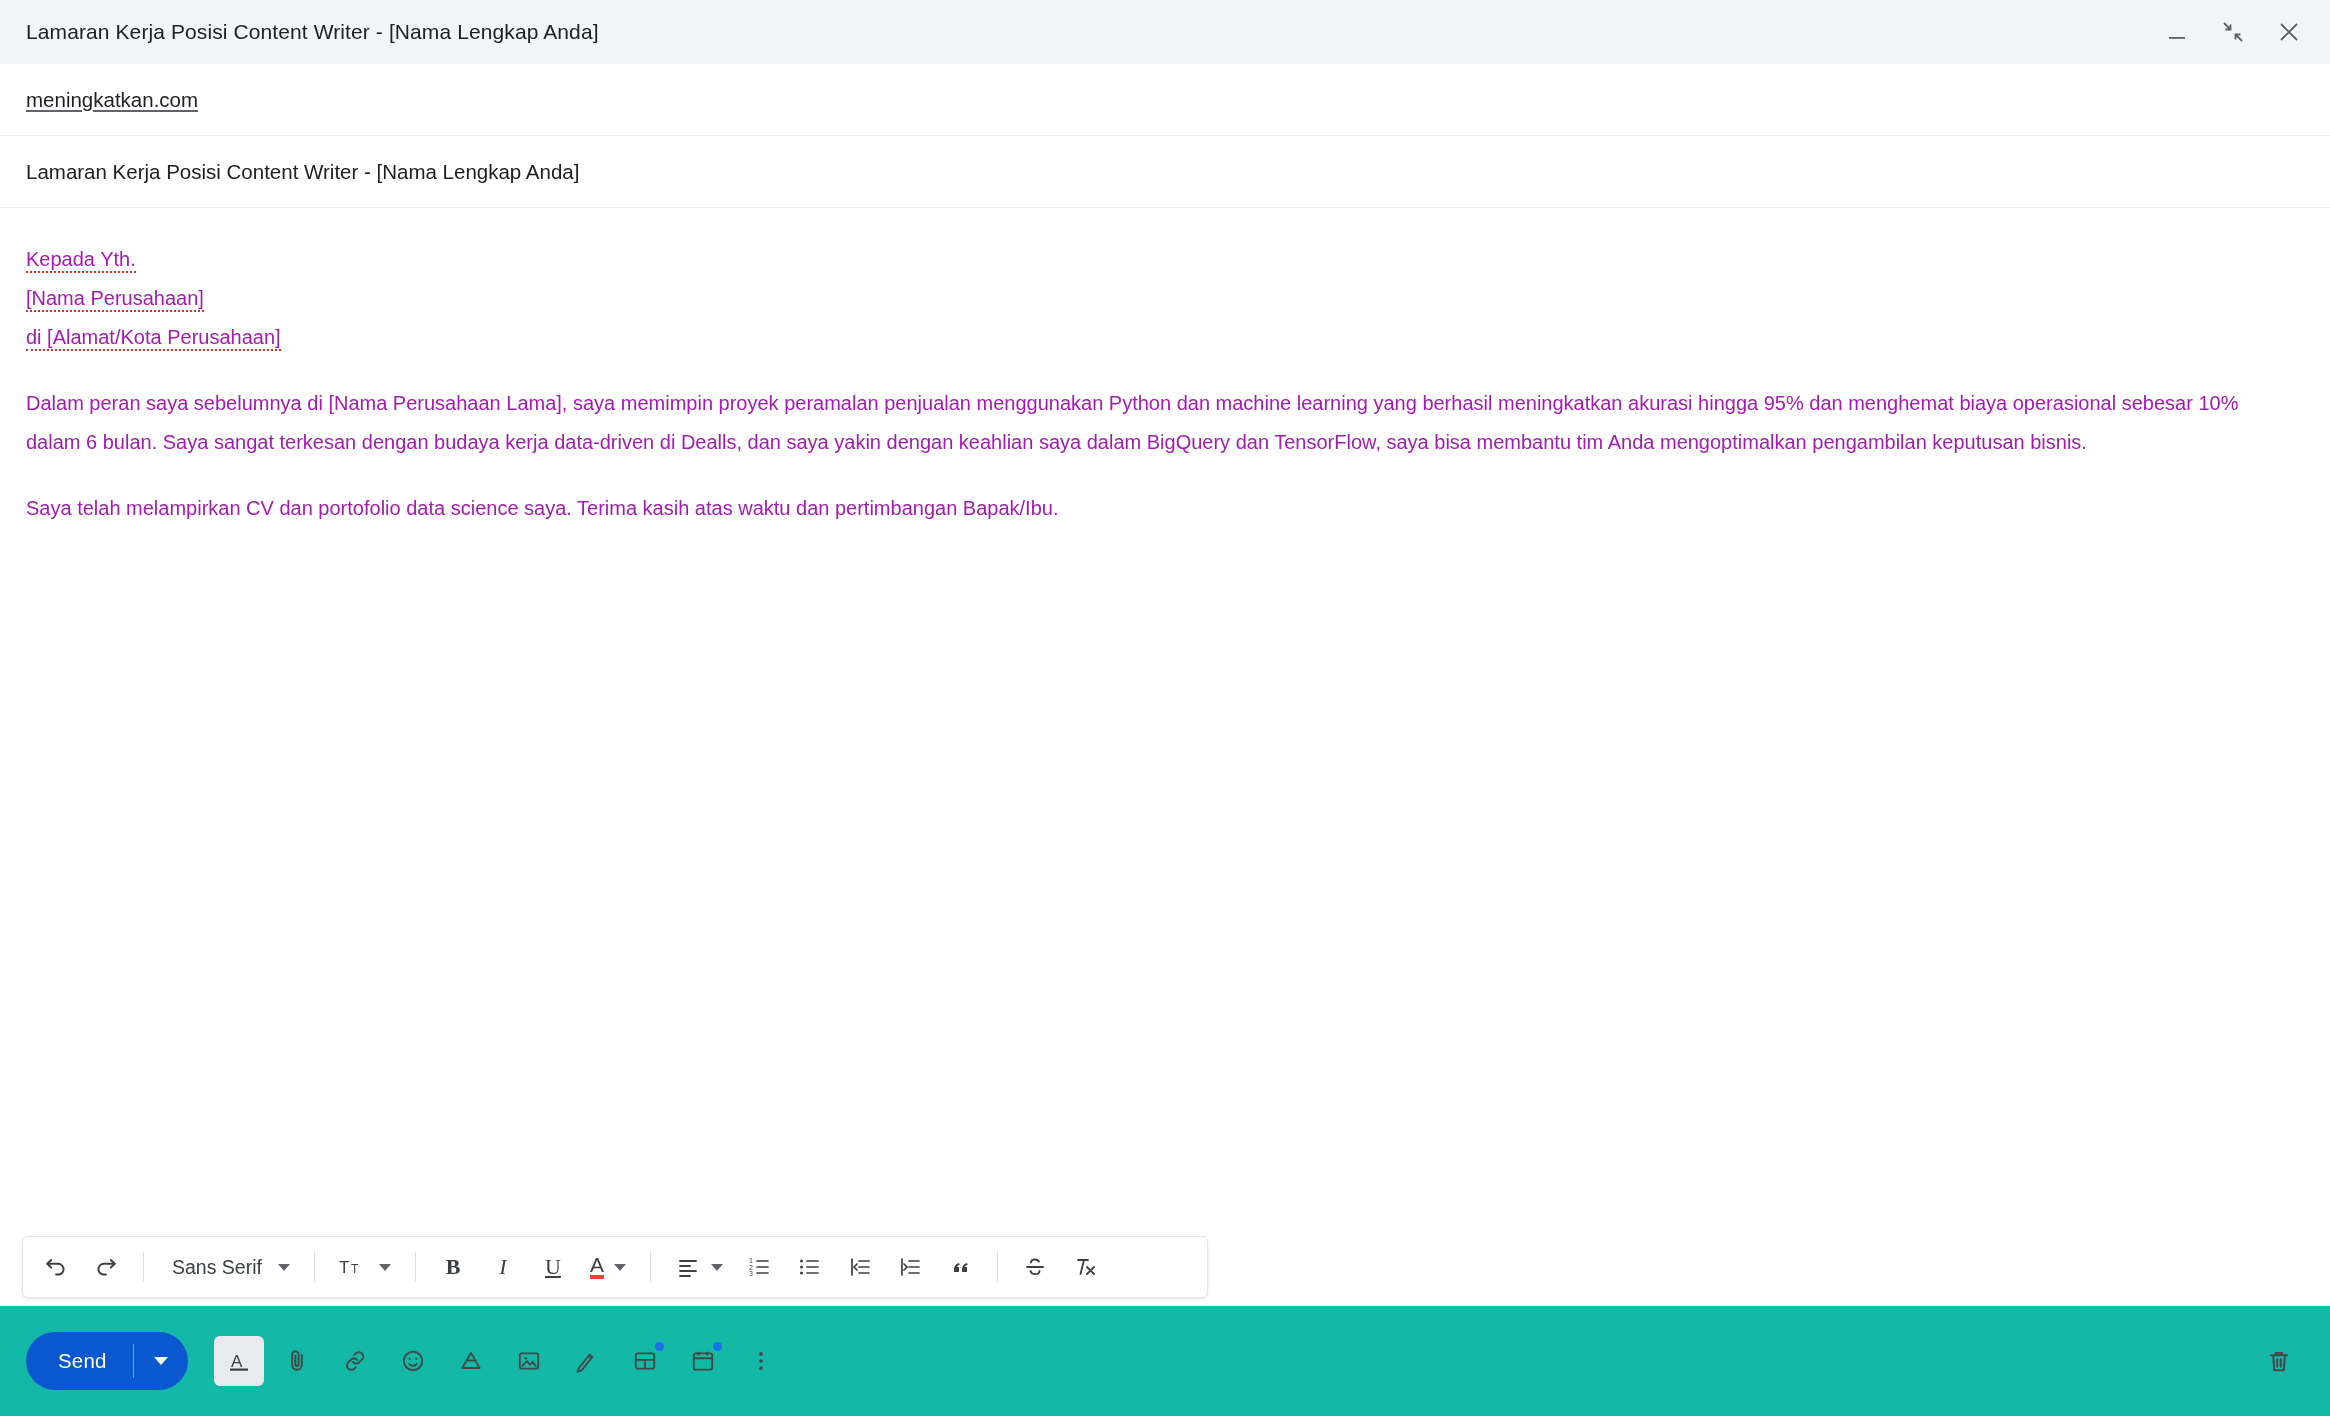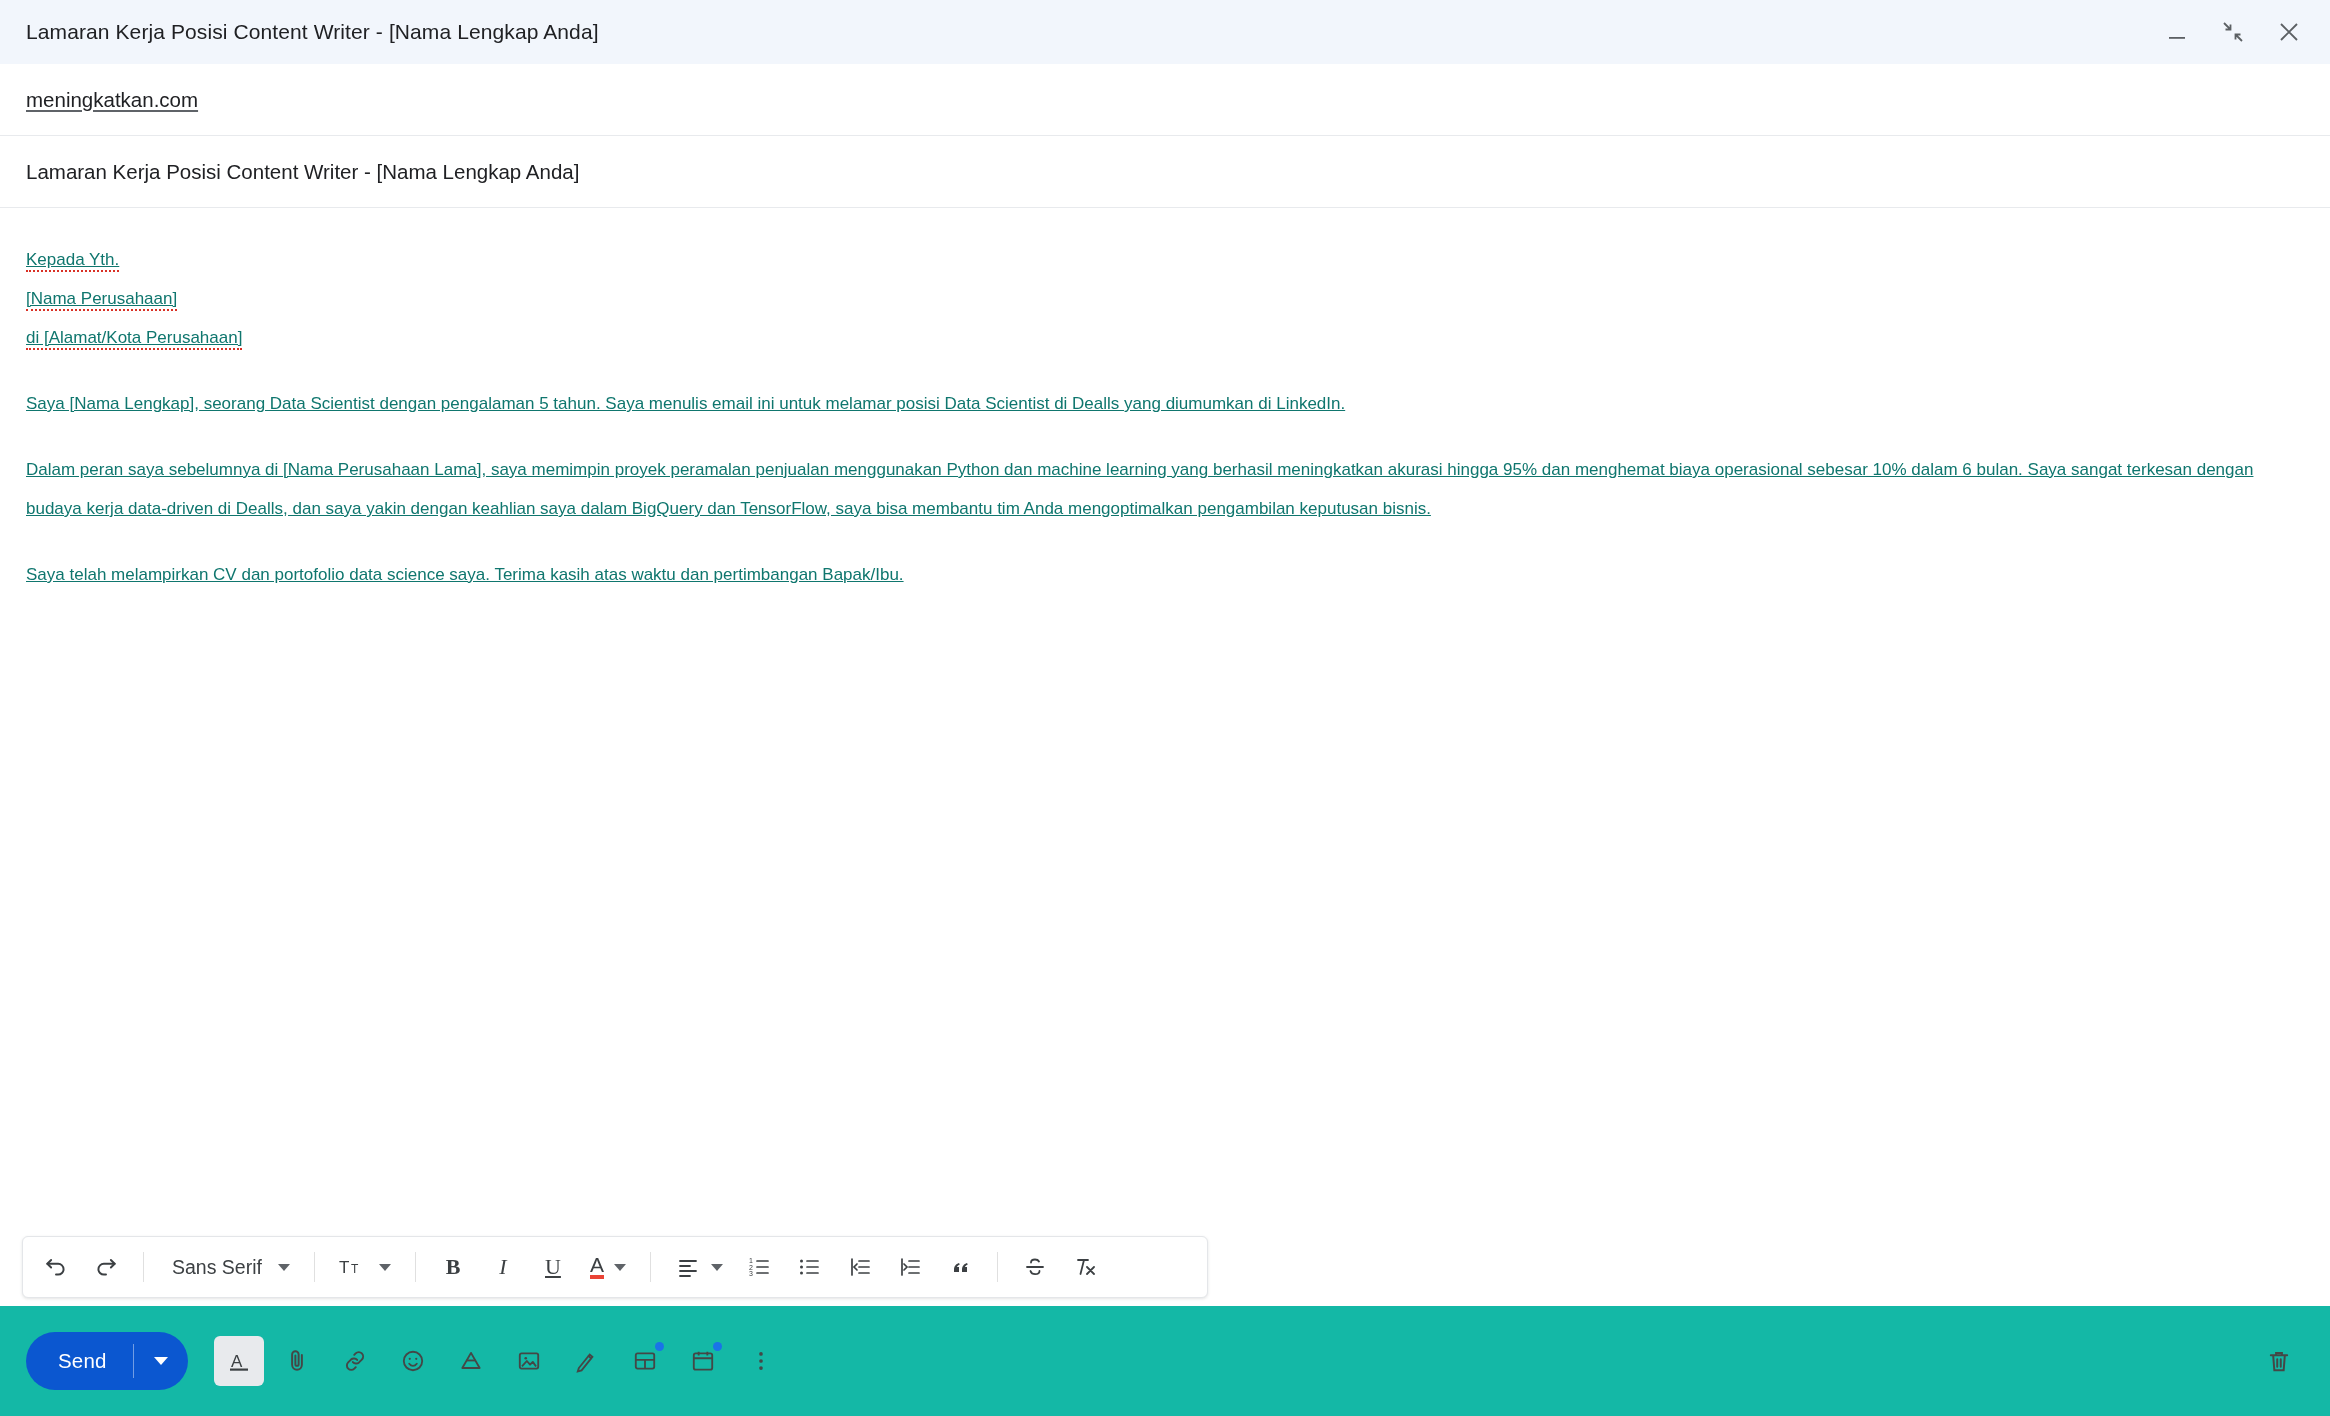--- a/index.html
+++ b/index.html
@@ -65,24 +65,23 @@
   .to-value {
     text-decoration: underline;
     text-decoration-color: #5f6368;
     text-underline-offset: 3px;
     border-bottom: 0;
   }
 
   
   .mail-body {
     padding: 32px 26px 0 26px;
-    font-size: 17px;
+    font-size: 20px;
     line-height: 39px;
-    color: #0f766e;
-    text-decoration: underline;
+    color: #a21caf;
   }
   .para { margin: 0 0 27px 0; max-width: 2250px; }
   .para.no-gap { margin-bottom: 0; }
   .spell {
     border-bottom: 2px dotted #d93025;
     padding-bottom: 1px;
   }
   .sig-box {
     border: 2px solid #e8392a;
     display: inline-block;
@@ -249,21 +248,20 @@
 
 <div class="mail-body">
   <div class="para no-gap">
     <div><span class="spell">Kepada Yth.</span></div>
     <div><span class="spell">[Nama Perusahaan]</span></div>
     <div><span class="spell">di [Alamat/Kota Perusahaan]</span></div>
   </div>
 
   <div style="height:27px"></div>
 
-  <p class="para">Saya [Nama Lengkap], seorang Data Scientist dengan pengalaman 5 tahun. Saya menulis email ini untuk melamar posisi Data Scientist di Dealls yang diumumkan di LinkedIn.</p>
   <p class="para">Dalam peran saya sebelumnya di [Nama Perusahaan Lama], saya memimpin proyek peramalan penjualan menggunakan Python dan machine learning yang berhasil meningkatkan akurasi hingga 95% dan menghemat biaya operasional sebesar 10% dalam 6 bulan. Saya sangat terkesan dengan budaya kerja data-driven di Dealls, dan saya yakin dengan keahlian saya dalam BigQuery dan TensorFlow, saya bisa membantu tim Anda mengoptimalkan pengambilan keputusan bisnis.</p>
   <p class="para">Saya telah melampirkan CV dan portofolio data science saya. Terima kasih atas waktu dan pertimbangan Bapak/Ibu.</p>
 
 </div>
 
 <div class="format-toolbar">
   <div class="tb-btn" title="Undo">
     <svg width="26" height="26" viewBox="0 0 24 24" fill="none" stroke="#3c4043" stroke-width="1.8" stroke-linecap="round" stroke-linejoin="round">
       <path d="M4 9h10a5 5 0 0 1 0 10h-2"></path>
         <polyline points="7.5,5.5 4,9 7.5,12.5"></polyline>

